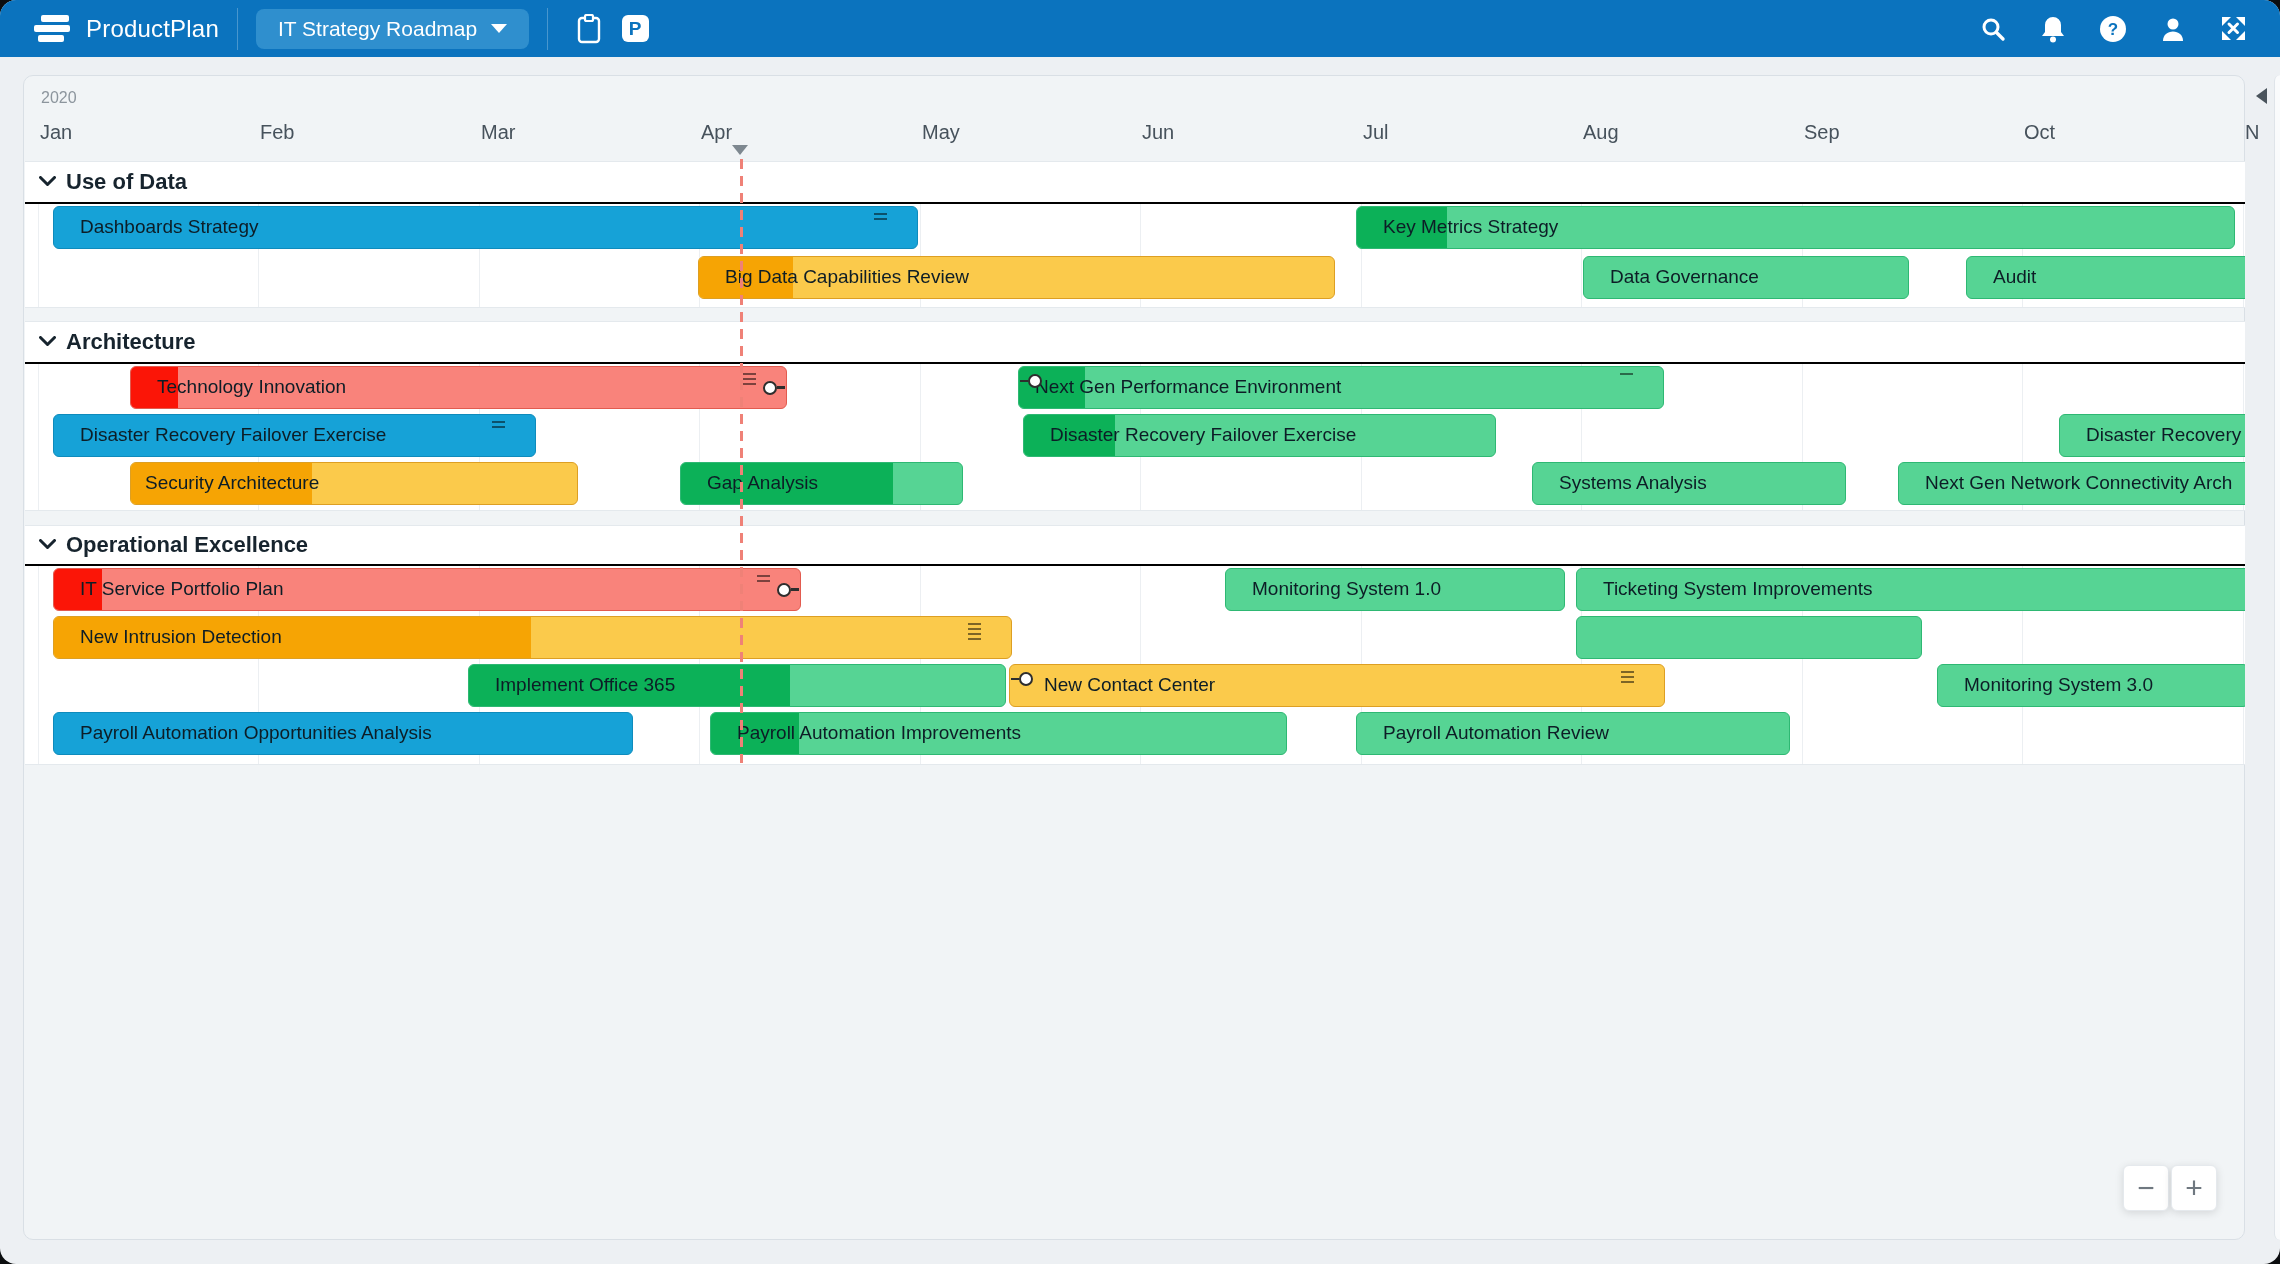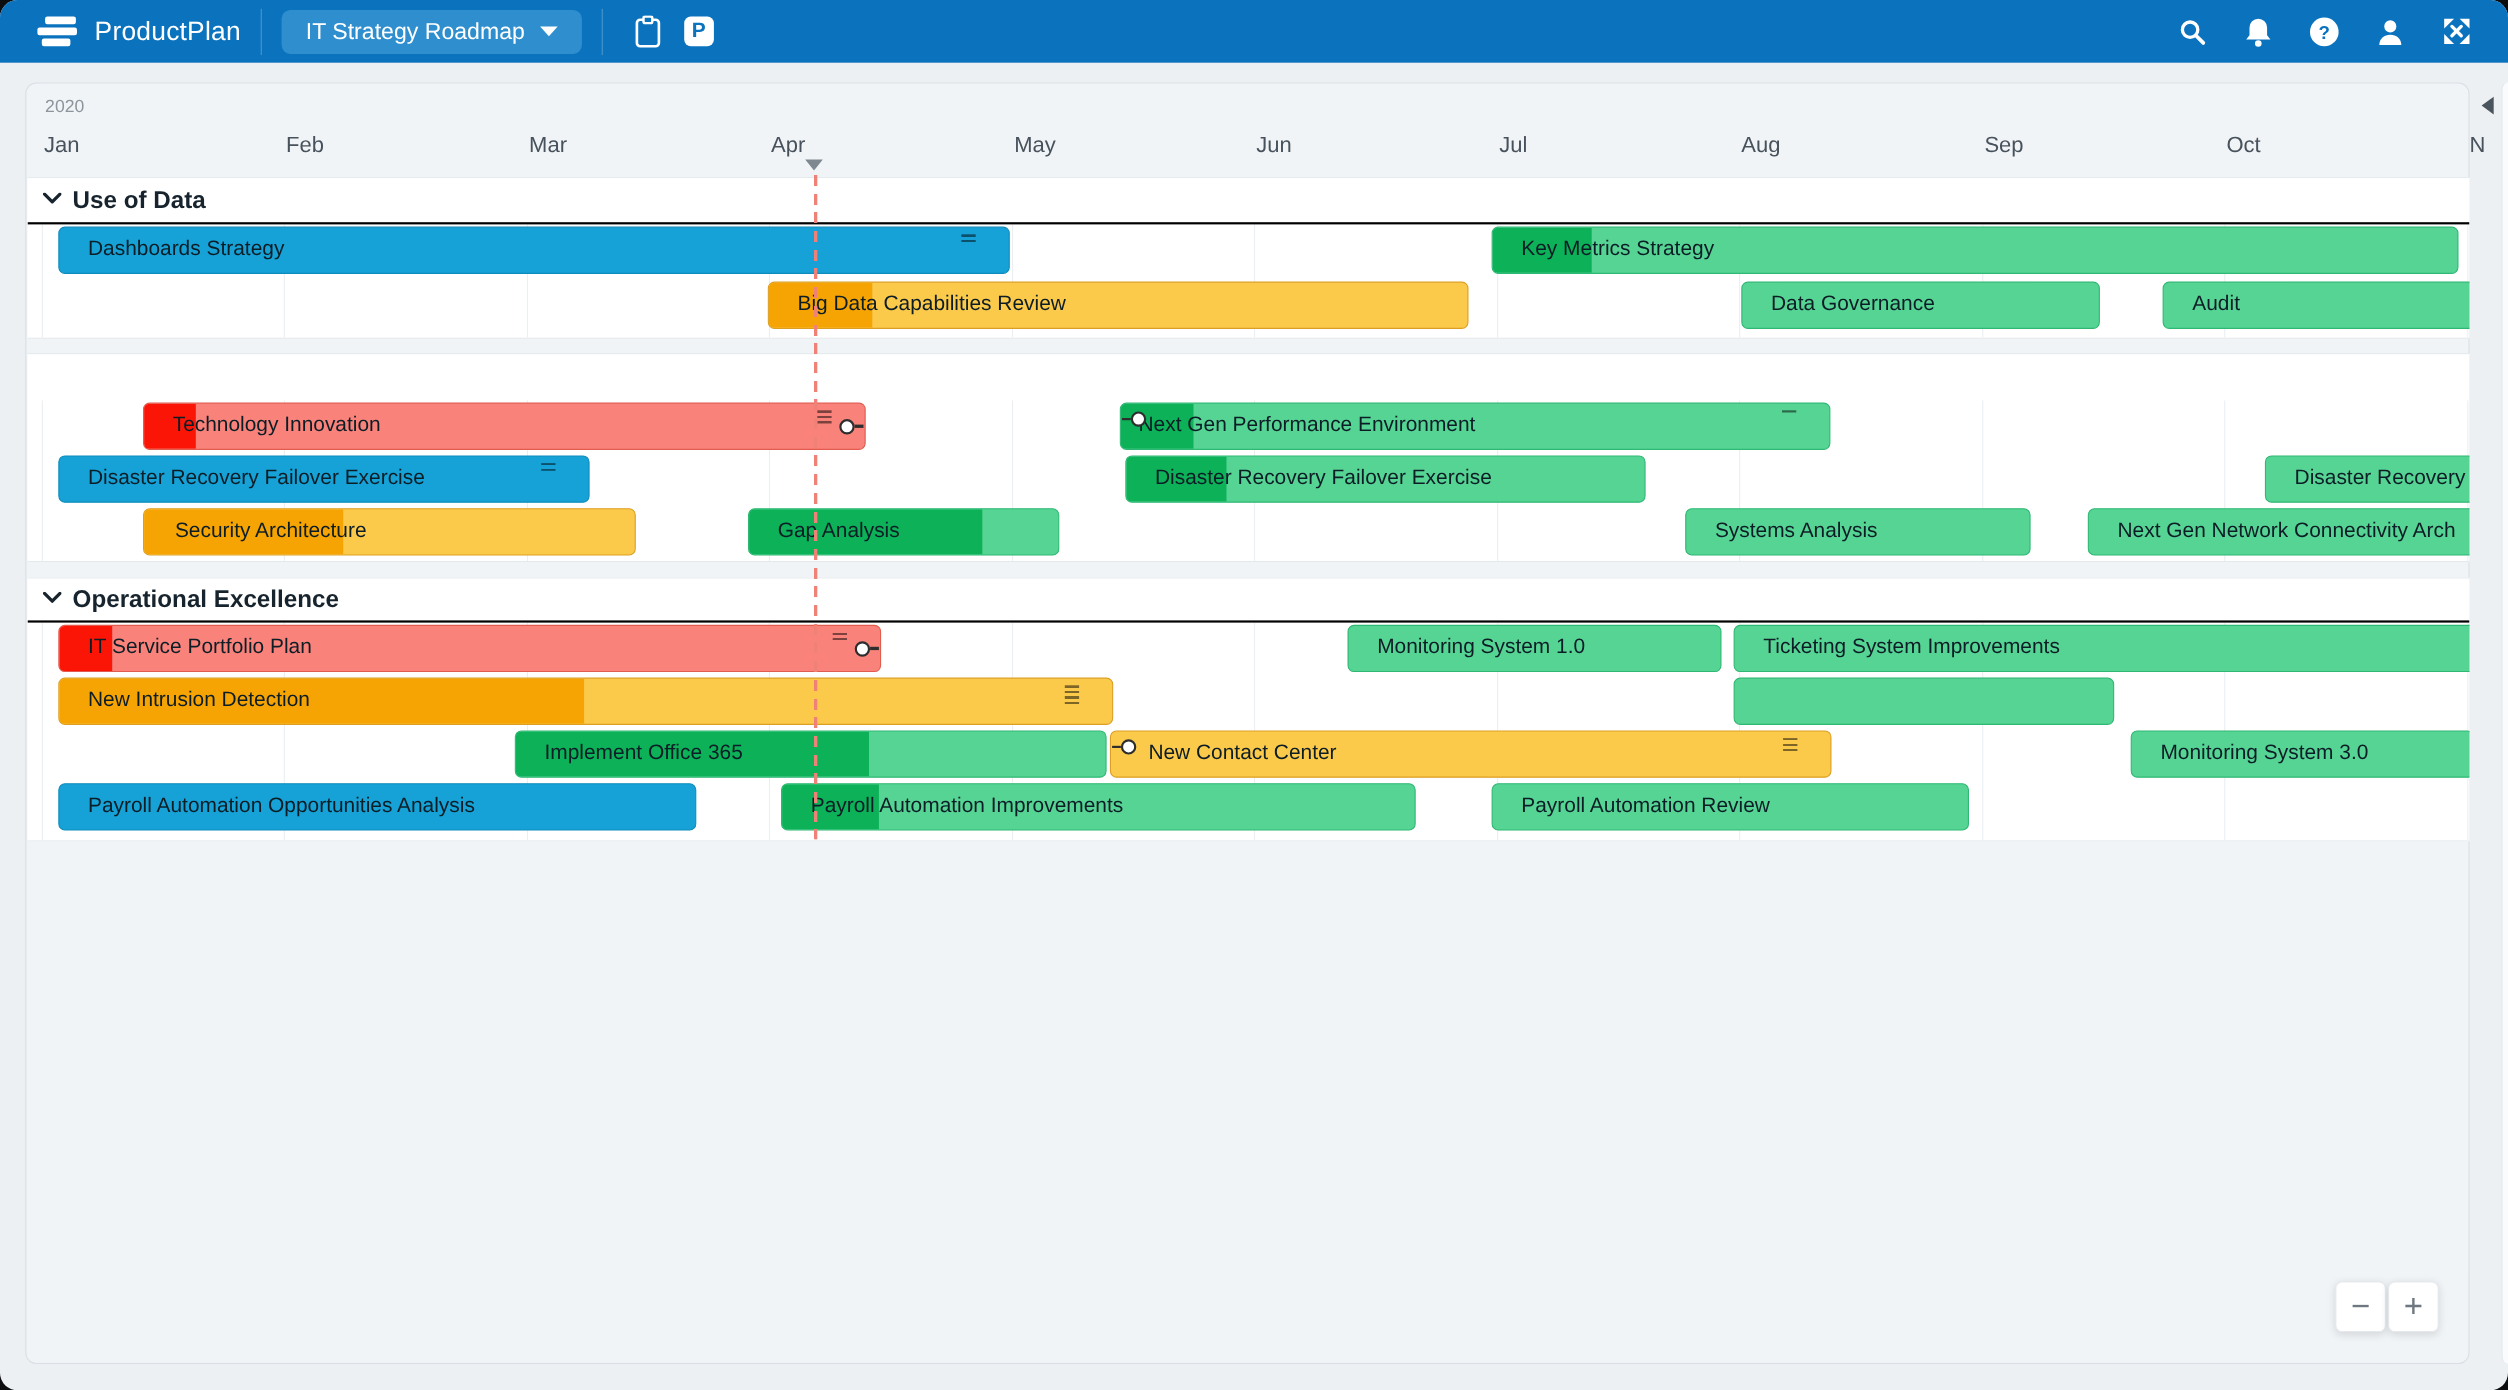--- a/index.html
+++ b/index.html
@@ -172,20 +172,26 @@
           <div class="gridline" style="left: 233px; top: 42px; bottom: 0px;"></div>
           <div class="gridline" style="left: 454px; top: 42px; bottom: 0px;"></div>
           <div class="gridline" style="left: 674px; top: 42px; bottom: 0px;"></div>
           <div class="gridline" style="left: 895px; top: 42px; bottom: 0px;"></div>
           <div class="gridline" style="left: 1115px; top: 42px; bottom: 0px;"></div>
           <div class="gridline" style="left: 1336px; top: 42px; bottom: 0px;"></div>
           <div class="gridline" style="left: 1556px; top: 42px; bottom: 0px;"></div>
           <div class="gridline" style="left: 1777px; top: 42px; bottom: 0px;"></div>
           <div class="gridline" style="left: 1997px; top: 42px; bottom: 0px;"></div>
           <div class="gridline" style="left: 2218px; top: 42px; bottom: 0px;"></div>
+          <div class="section-header" style="height: 42px;">
+            <span><svg width="17" height="11" viewBox="0 0 17 11">
+                <polyline points="1.5,1.5 8.5,8.5 15.5,1.5" fill="none" stroke="#17242E" stroke-width="3" stroke-linecap="round" stroke-linejoin="round"></polyline>
+              </svg></span>
+            <span class="section-title">Architecture</span>
+          </div>
           <div class="bar" style="left: 105px; top: 44px; width: 657px; height: 43px; background: rgb(249, 131, 123); border-color: rgb(226, 91, 79);">
             <div class="prog" style="width: 47px; background: rgb(251, 21, 7);"></div>
             <span class="lbl" style="padding-left: 26px;">Technology Innovation</span>
             <span class="grip" style="height: 12px;"></span>
             <span class="ms right">
               <span class="circ"></span>
               <span class="dash"></span>
             </span>
           </div>
           <div class="bar" style="left: 993px; top: 44px; width: 646px; height: 43px; background: rgb(86, 212, 148); border-color: rgb(46, 184, 115);">
@@ -203,21 +209,21 @@
           </div>
           <div class="bar" style="left: 998px; top: 92px; width: 473px; height: 43px; background: rgb(86, 212, 148); border-color: rgb(46, 184, 115);">
             <div class="prog" style="width: 91px; background: rgb(12, 177, 88);"></div>
             <span class="lbl" style="padding-left: 26px;">Disaster Recovery Failover Exercise</span>
           </div>
           <div class="bar" style="left: 2034px; top: 92px; width: 200px; height: 43px; background: rgb(86, 212, 148); border-color: rgb(46, 184, 115);">
             <span class="lbl" style="padding-left: 26px;">Disaster Recovery</span>
           </div>
           <div class="bar" style="left: 105px; top: 140px; width: 448px; height: 43px; background: rgb(251, 202, 75); border-color: rgb(221, 159, 35);">
             <div class="prog" style="width: 181px; background: rgb(246, 164, 4);"></div>
-            <span class="lbl" style="padding-left: 28px;">Security Architecture</span>
+            <span class="lbl" style="padding-left: 14px;">Security Architecture</span>
           </div>
           <div class="bar" style="left: 655px; top: 140px; width: 283px; height: 43px; background: rgb(86, 212, 148); border-color: rgb(46, 184, 115);">
             <div class="prog" style="width: 212px; background: rgb(12, 177, 88);"></div>
             <span class="lbl" style="padding-left: 26px;">Gap Analysis</span>
           </div>
           <div class="bar" style="left: 1507px; top: 140px; width: 314px; height: 43px; background: rgb(86, 212, 148); border-color: rgb(46, 184, 115);">
             <span class="lbl" style="padding-left: 26px;">Systems Analysis</span>
           </div>
           <div class="bar" style="left: 1873px; top: 140px; width: 360px; height: 43px; background: rgb(86, 212, 148); border-color: rgb(46, 184, 115);">
             <span class="lbl" style="padding-left: 26px;">Next Gen Network Connectivity Arch</span>

